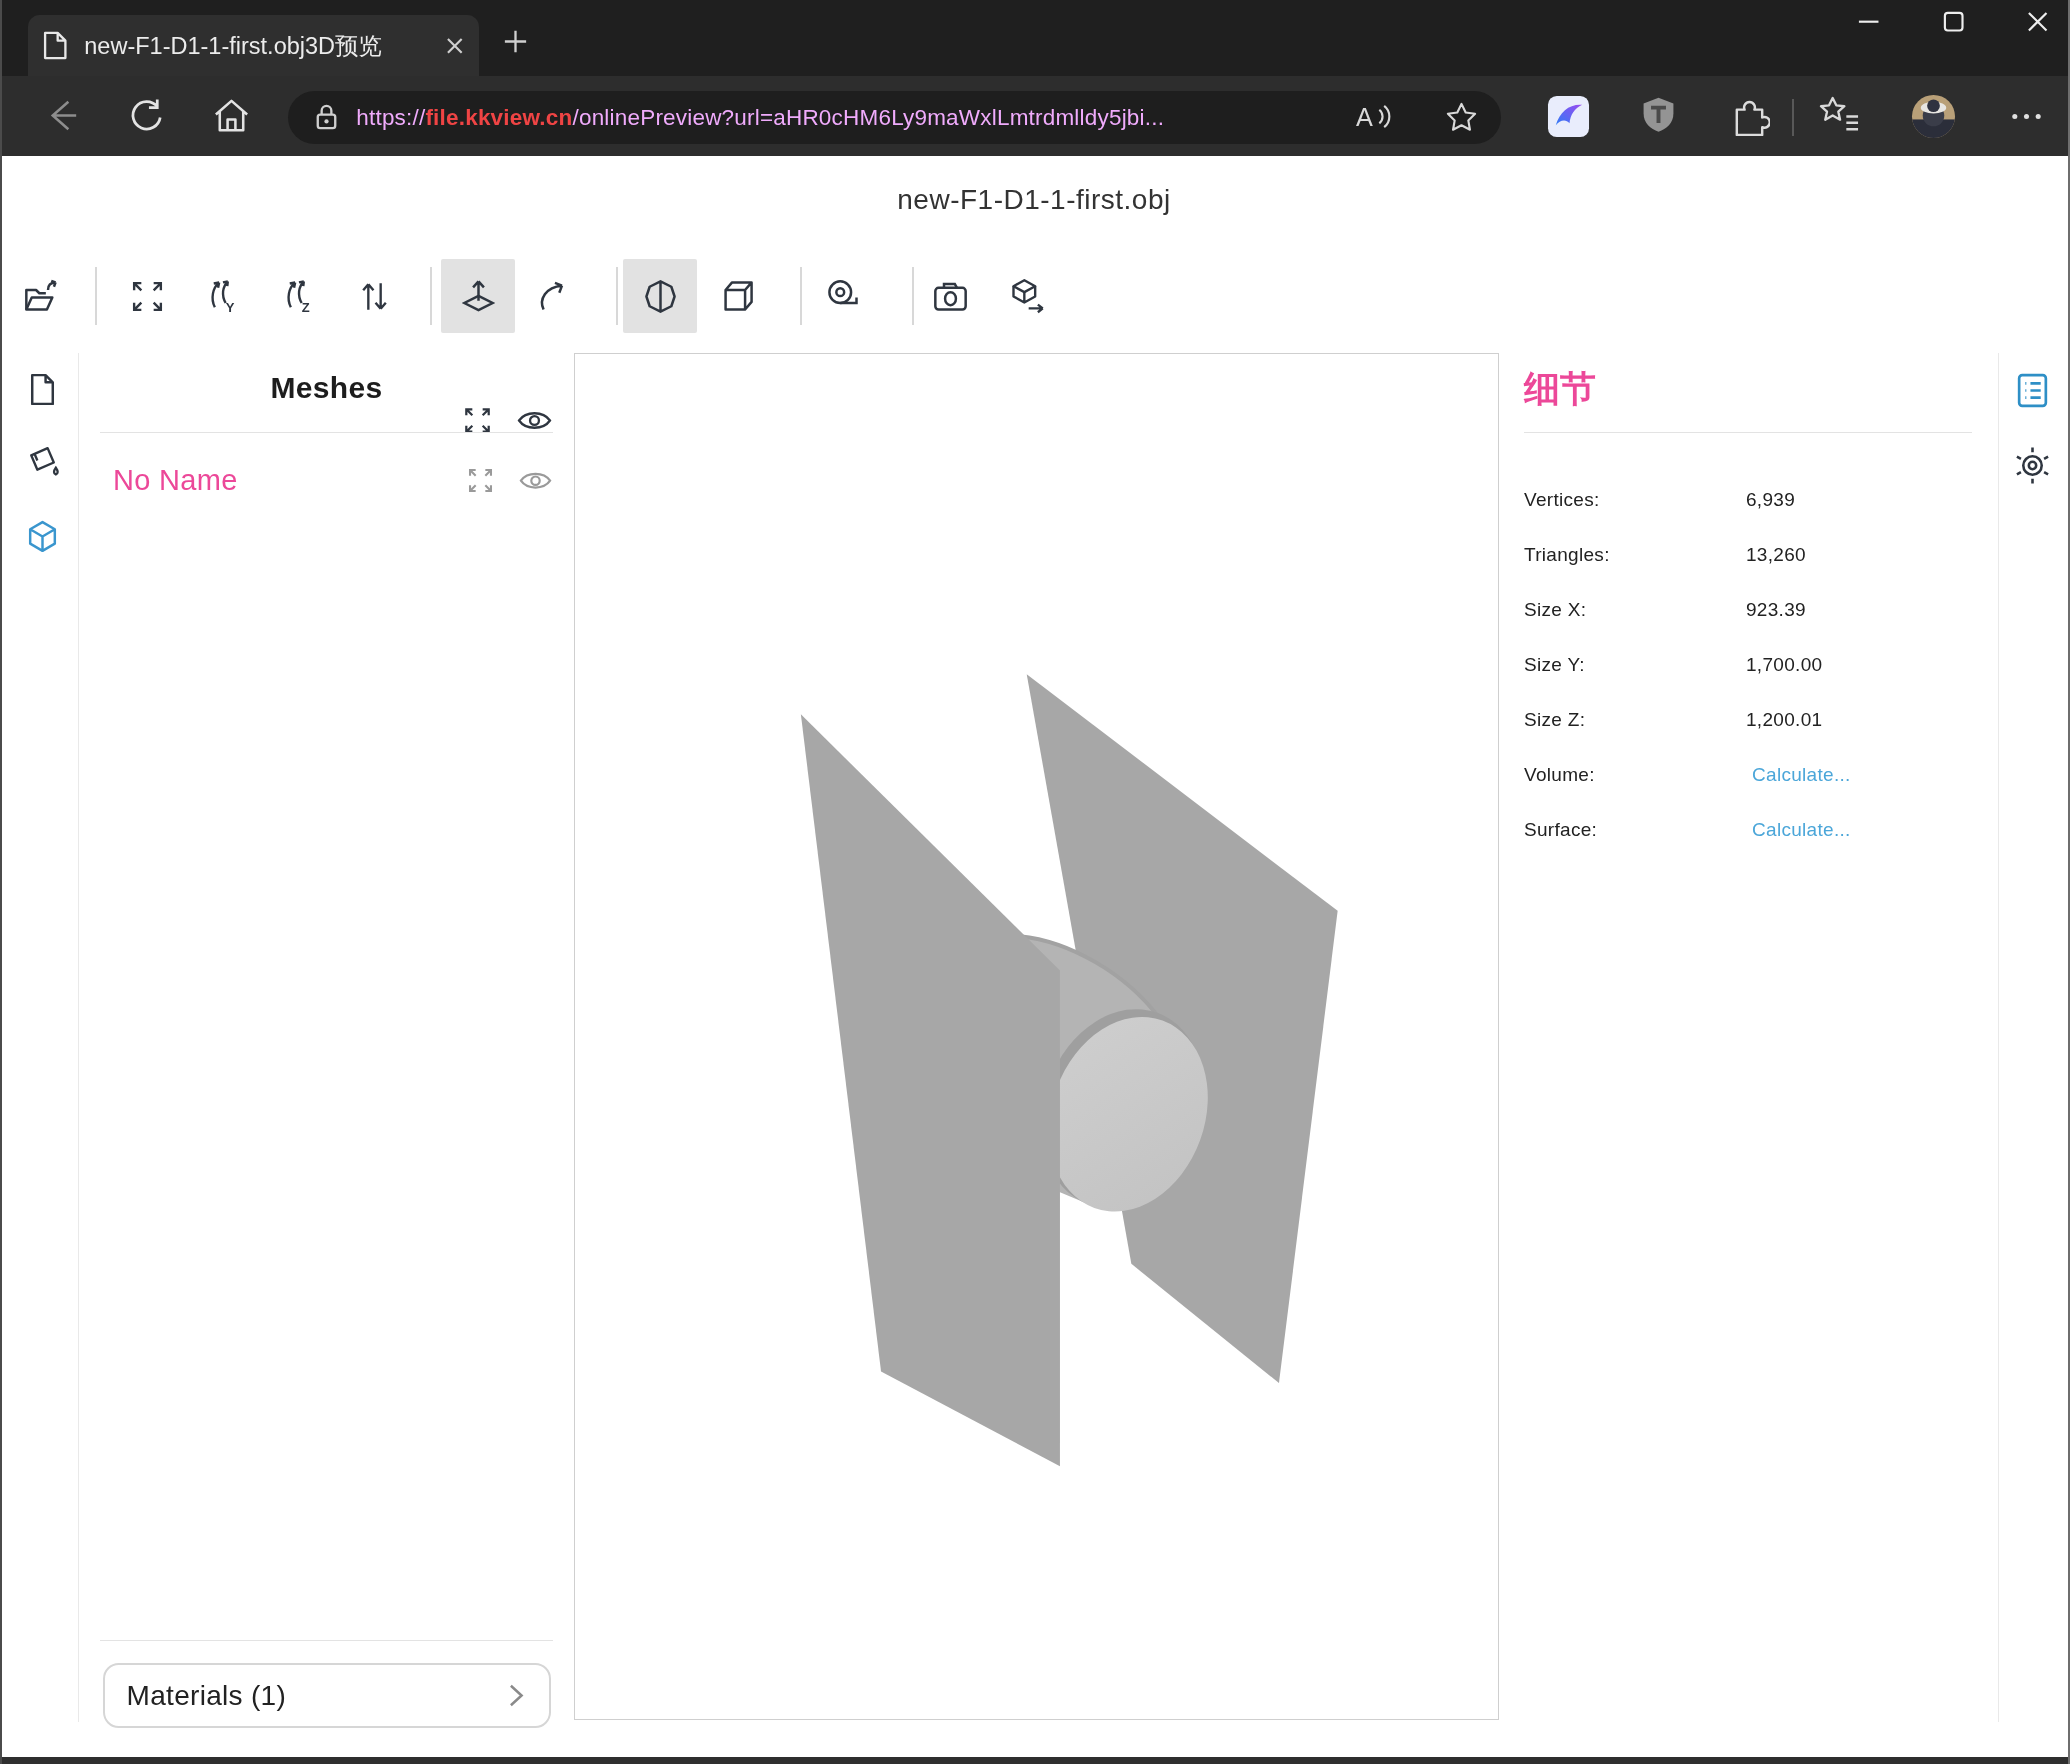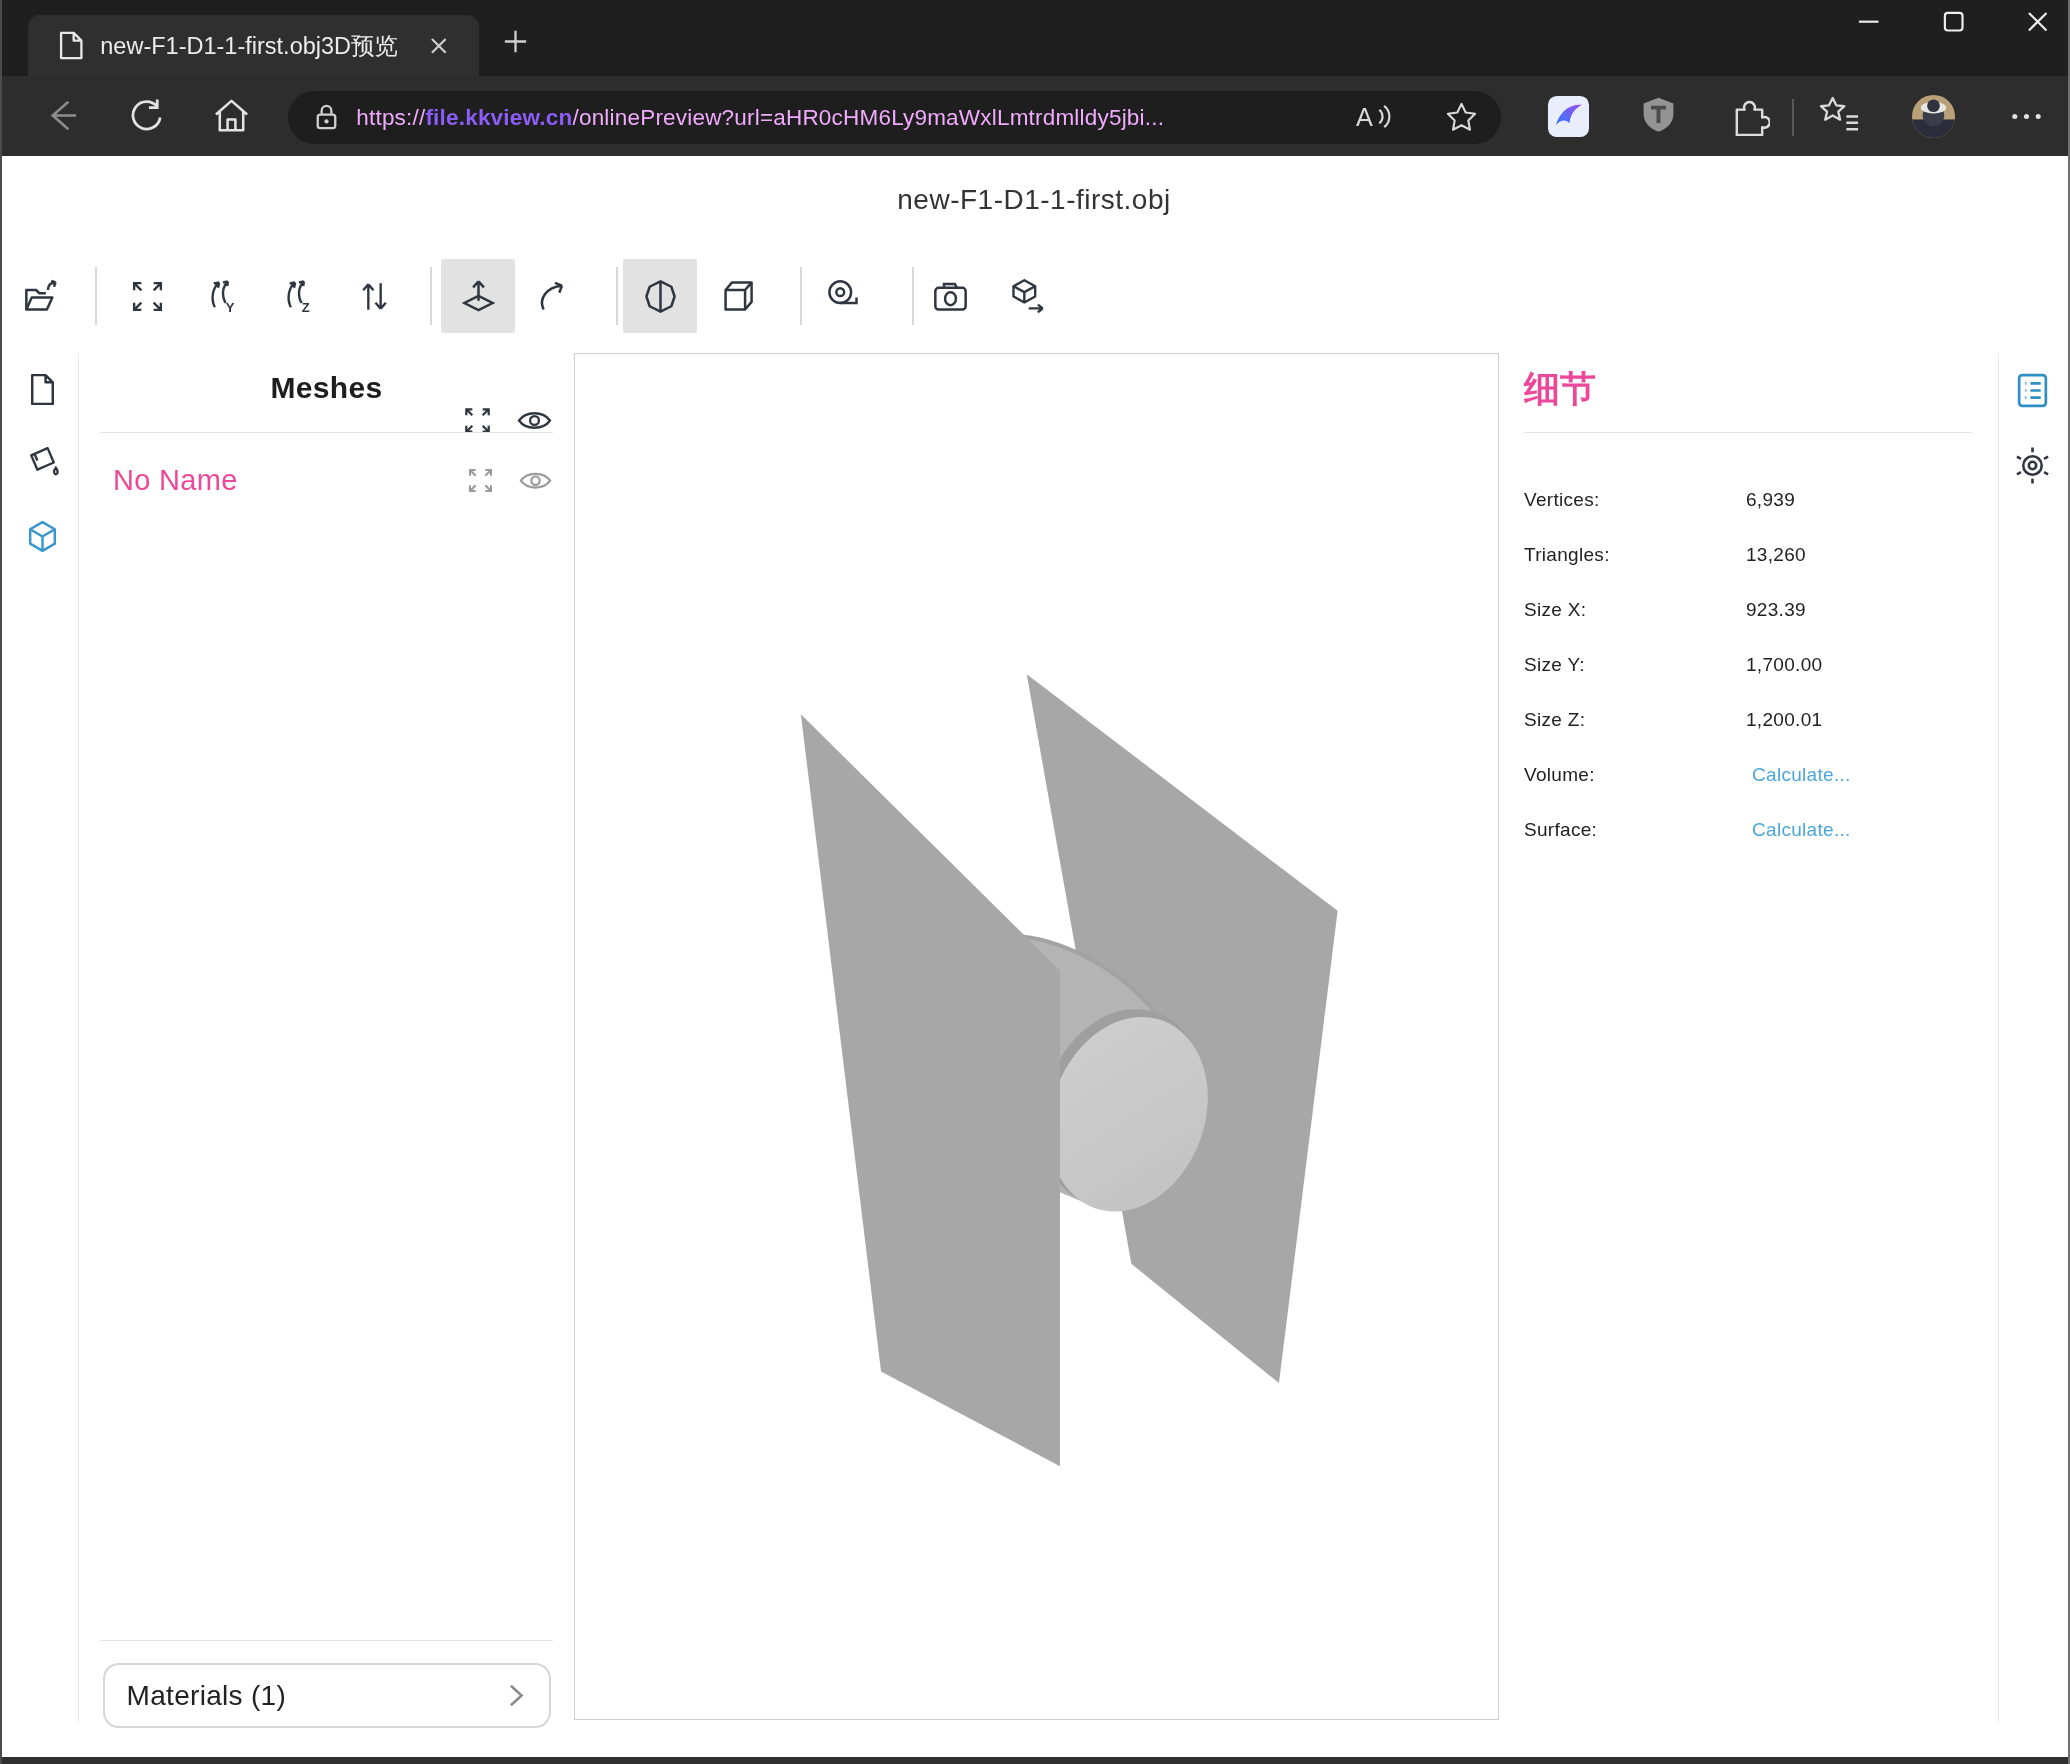--- a/index.html
+++ b/index.html
@@ -3,34 +3,34 @@
 <meta charset="utf-8">
 <style>
   html,body{margin:0;padding:0;background:#333;}
   *{box-sizing:border-box;font-family:"Liberation Sans",sans-serif;}
   .screen{position:relative;width:2070px;height:1764px;background:#fff;overflow:hidden;
           border-left:2.9px solid #4b4b4b;border-right:2.9px solid #6e6e6e;}
 
   
   .tabbar{position:absolute;left:-2.9px;top:0;width:2070px;height:76px;background:#1f1f1f;}
   .tab{position:absolute;left:29px;top:14.7px;width:451px;height:62px;background:#2f2f2f;
-       border-radius:11.8px 11.8px 0 0;display:flex;align-items:center;padding:0 30px;gap:15.7px;}
+       border-radius:11.8px 11.8px 0 0;display:flex;align-items:center;padding:0 14px;gap:15.7px;}
   .tab-title{color:#ececec;font-size:23.5px;white-space:nowrap;overflow:hidden;max-width:323px;}
   .tab-close{margin-left:auto;display:flex;align-items:center;}
   .newtab{position:absolute;left:502px;top:27.4px;display:flex;align-items:center;}
   .wincontrols{position:absolute;right:17.6px;top:7.8px;display:flex;gap:57px;align-items:center;}
 
   .btoolbar{position:absolute;left:-2.9px;top:76px;width:2070px;height:80px;background:#2d2d2d;
             display:flex;align-items:center;}
   .nav-ic{position:absolute;top:94px;}
   .pill{position:absolute;left:286px;top:91px;width:1213px;height:53px;background:#1e1e1e;
         border-radius:26.5px;display:flex;align-items:center;padding:0 21.6px;color:#9e9e9e;}
   .url{font-size:22.5px;white-space:nowrap;overflow:hidden;margin-left:13.7px;letter-spacing:0.2px;}
   .u-dim{color:#f0abfc;}
-  .u-domain{color:#8b5cf6;font-weight:700;}
+  .u-domain{color:#ef4444;font-weight:700;}
   .pill-right{margin-left:auto;display:flex;align-items:center;gap:51px;}
   .ext{position:absolute;top:95px;}
   .vsep-dark{position:absolute;top:99px;width:2px;height:37px;background:#585858;}
 
   
   .page{position:absolute;left:0;top:157px;width:2064px;height:1601px;background:#fff;}
   .doc-title{position:absolute;left:0;top:27.4px;width:2064px;text-align:center;
              font-size:28px;color:#333;letter-spacing:0.5px;}
 
   

